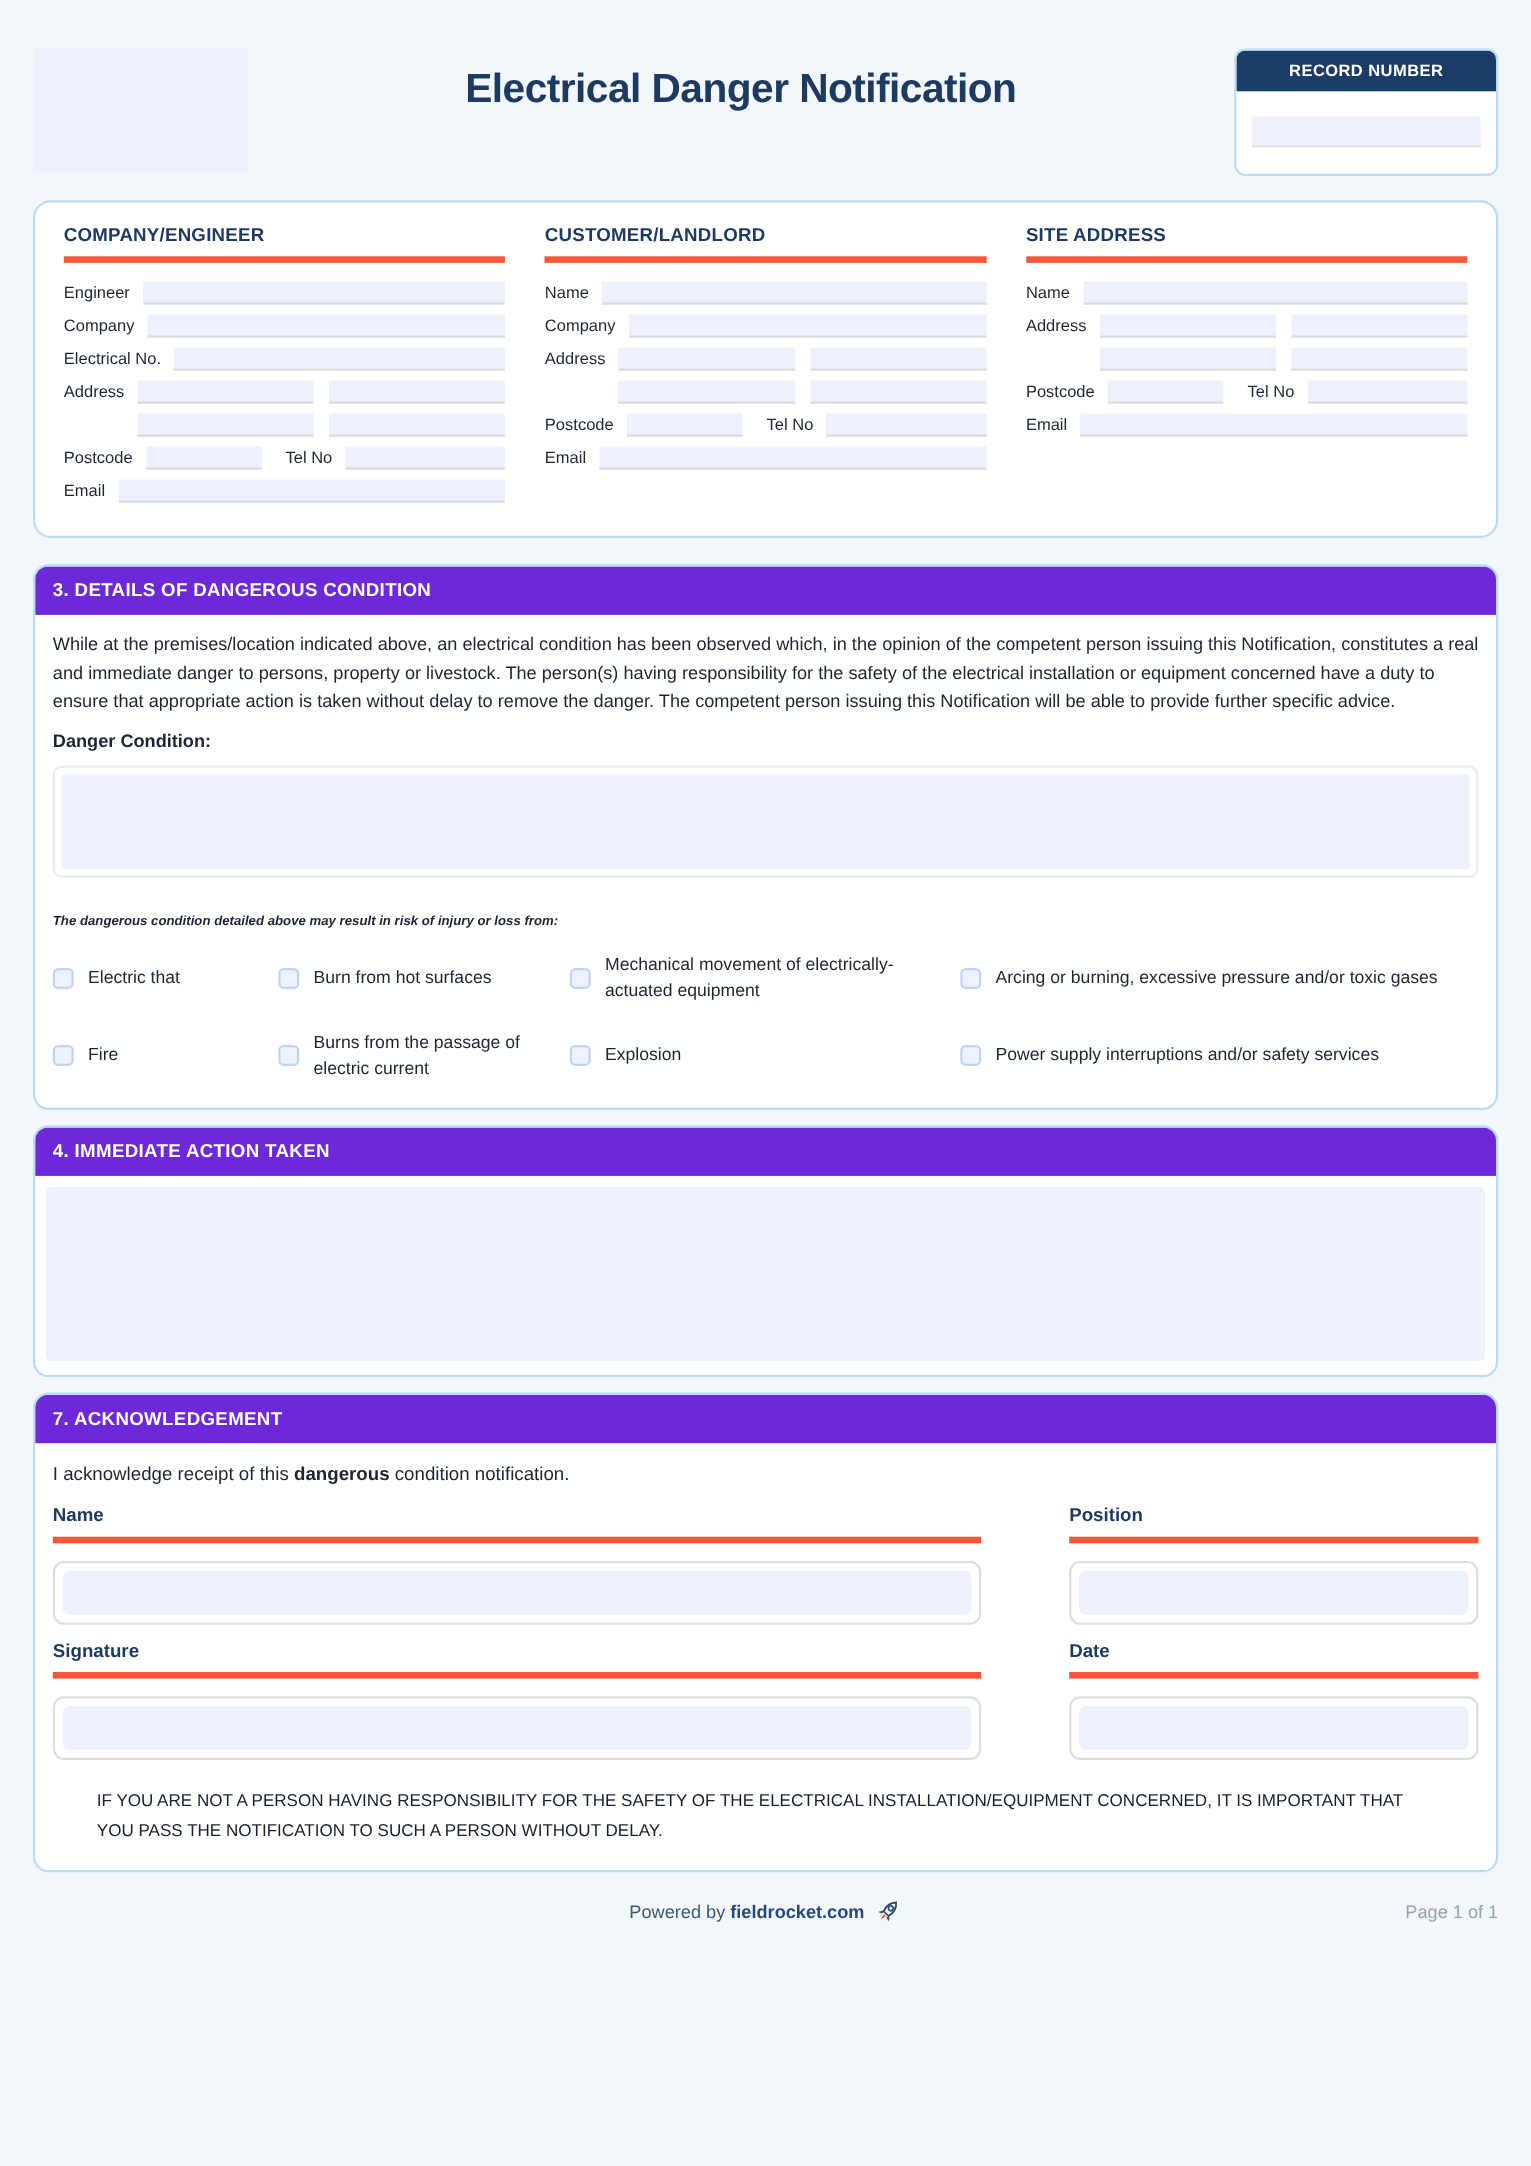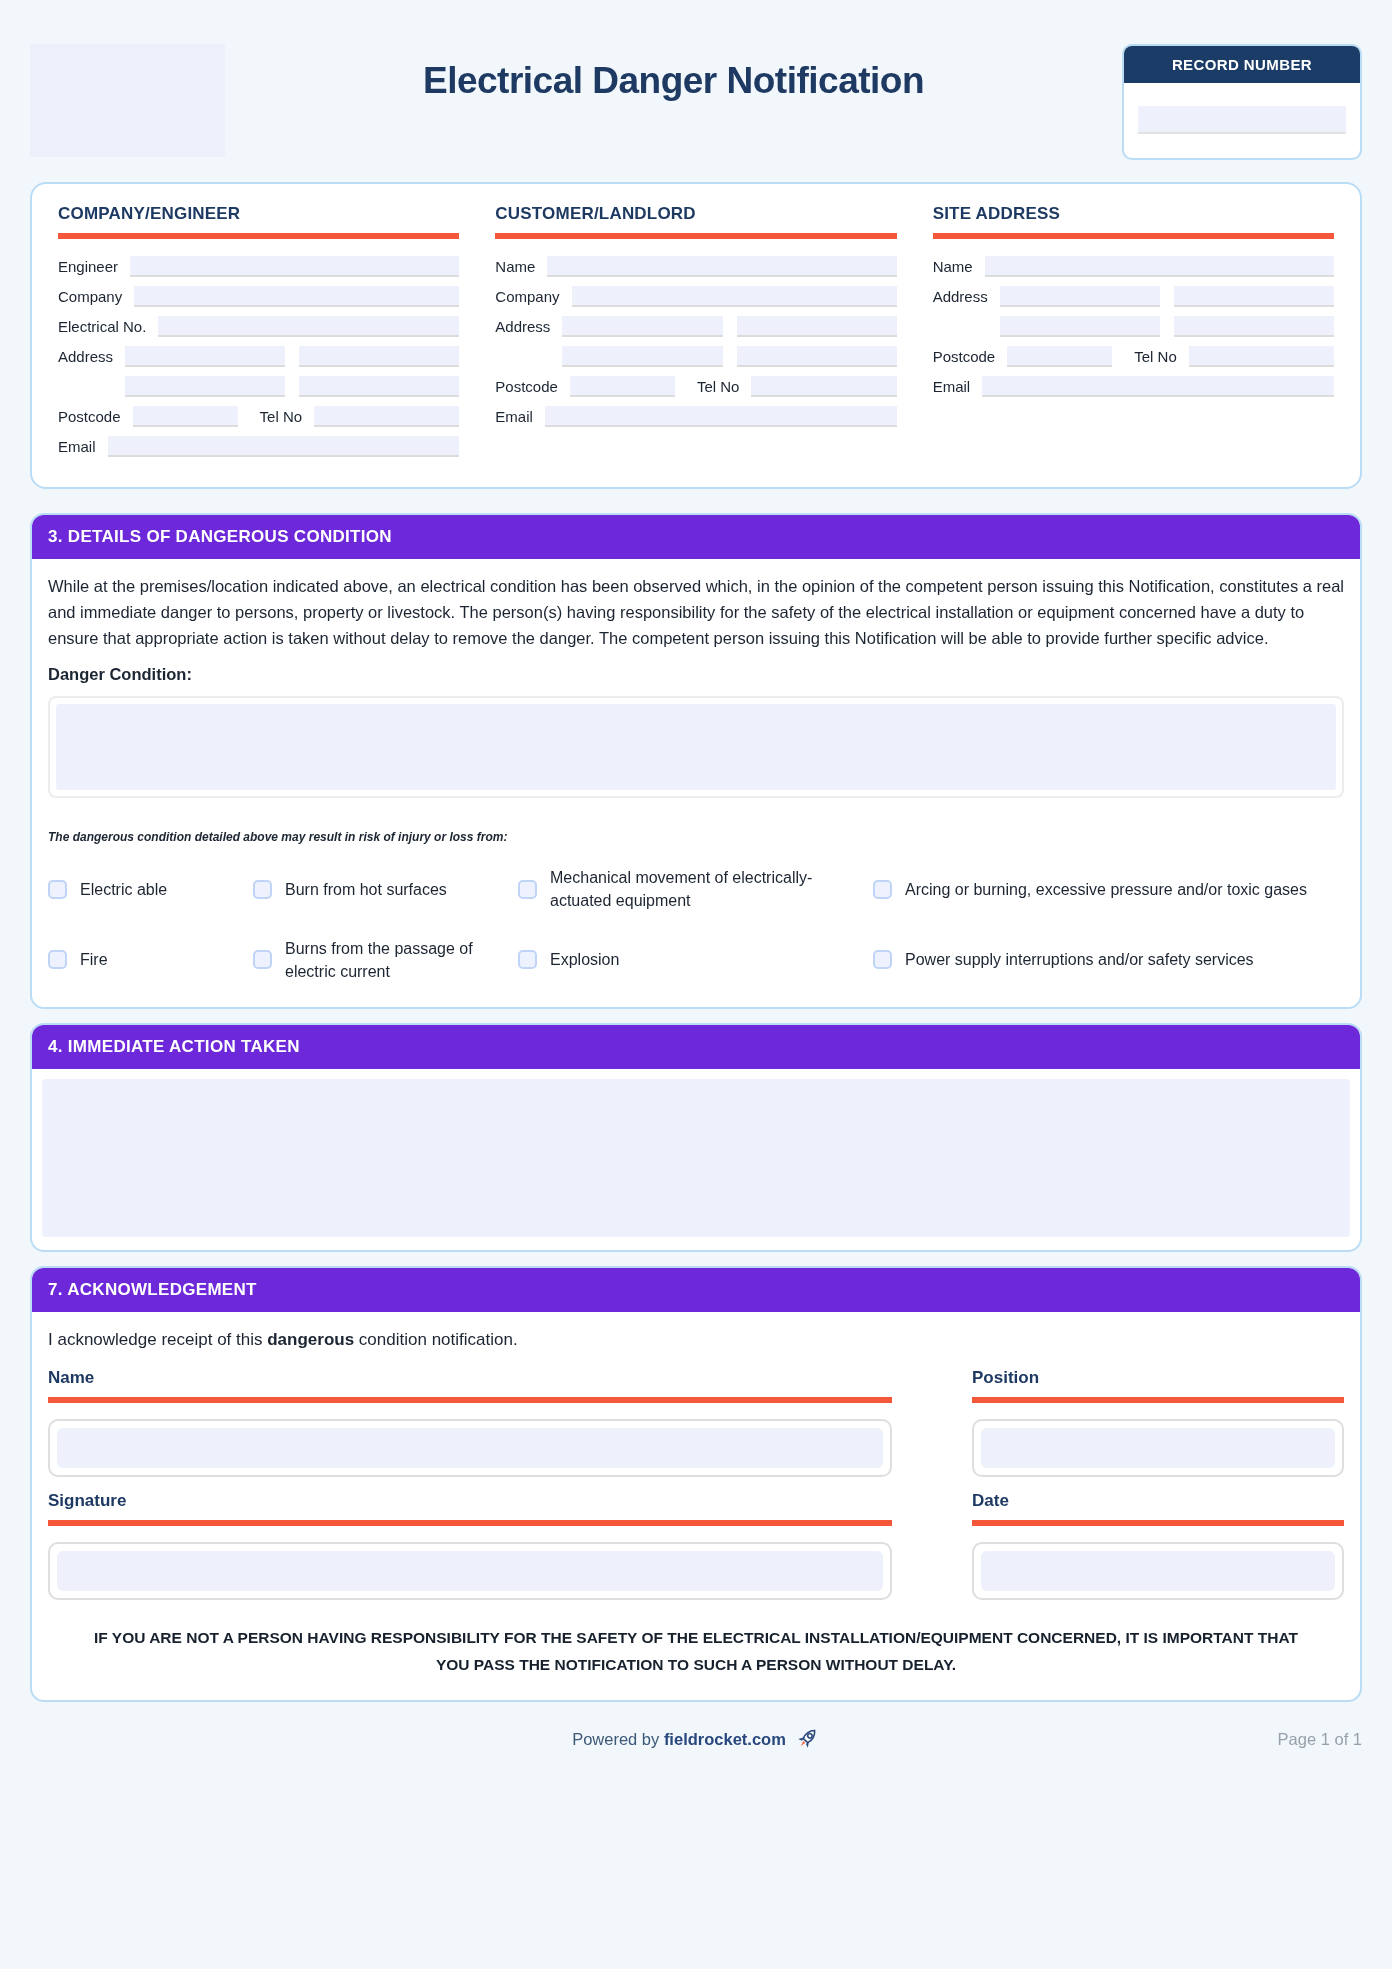--- a/index.html
+++ b/index.html
@@ -80,21 +80,21 @@
 
   
   .s7-body { padding: 12px 16px 22px; }
   .ack-line { font-size: 17px; margin: 6px 0 18px; }
   .sig-grid { display: grid; grid-template-columns: 1fr 372px; column-gap: 80px; row-gap: 14px; }
   .sig-label { color: #1e3a63; font-weight: bold; font-size: 17px; }
   .sig-bar { height: 6px; background: #f5573b; margin: 9px 0 16px; }
   .sig-box { border: 2px solid #dedede; border-radius: 10px; padding: 7px; }
   .sig-box-inner { height: 40px; background: #eef1fb; border-radius: 6px; }
   .warning {
-    text-align: center; font-weight: bold; font-size: 15.5px; line-height: 1.75;
+    text-align: left; font-weight: normal; font-size: 15.5px; line-height: 1.75;
     margin: 24px 40px 0; color: #17212e;
   }
 
   
   .footer {
     position: relative; margin-top: 16px; text-align: center;
     font-size: 16.5px; color: #3c5878; height: 42px; line-height: 42px;
   }
   .brand { font-weight: bold; color: #27477d; }
   .rocket { vertical-align: middle; margin-left: 8px; position: relative; top: -2px; }
@@ -235,21 +235,21 @@
     <div class="s3-body">
       <p class="s3-para">While at the premises/location indicated above, an electrical condition has been observed which, in the opinion of the competent person issuing this Notification, constitutes a real and immediate danger to persons, property or livestock. The person(s) having responsibility for the safety of the electrical installation or equipment concerned have a duty to ensure that appropriate action is taken without delay to remove the danger. The competent person issuing this Notification will be able to provide further specific advice.</p>
       <div class="danger-label">Danger Condition:</div>
       <div class="danger-box">
         <div class="danger-box-inner"></div>
       </div>
       <div class="risk-intro">The dangerous condition detailed above may result in risk of injury or loss from:</div>
       <div class="risk-grid">
         <div class="risk-item">
           <div class="checkbox"></div>
-          <span>Electric able</span>
+          <span>Electric that</span>
         </div>
         <div class="risk-item">
           <div class="checkbox"></div>
           <span>Burn from hot surfaces</span>
         </div>
         <div class="risk-item">
           <div class="checkbox"></div>
           <span>Mechanical movement of electrically-actuated equipment</span>
         </div>
         <div class="risk-item">

